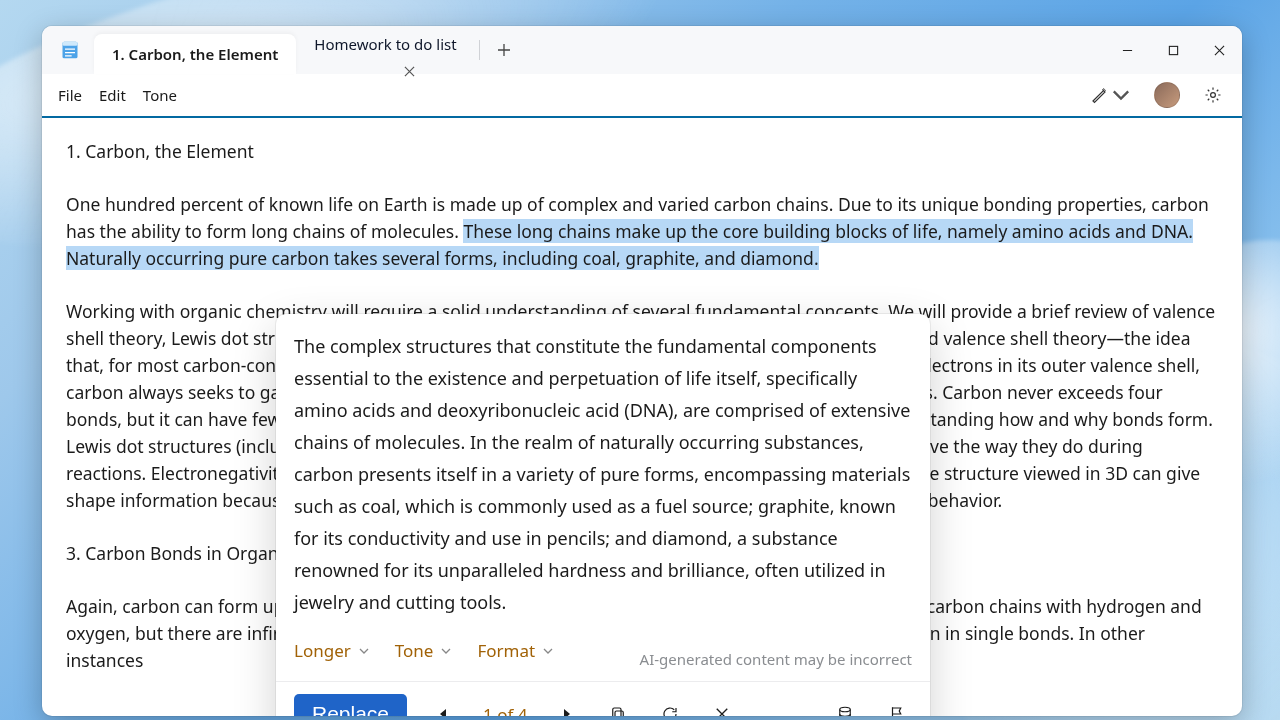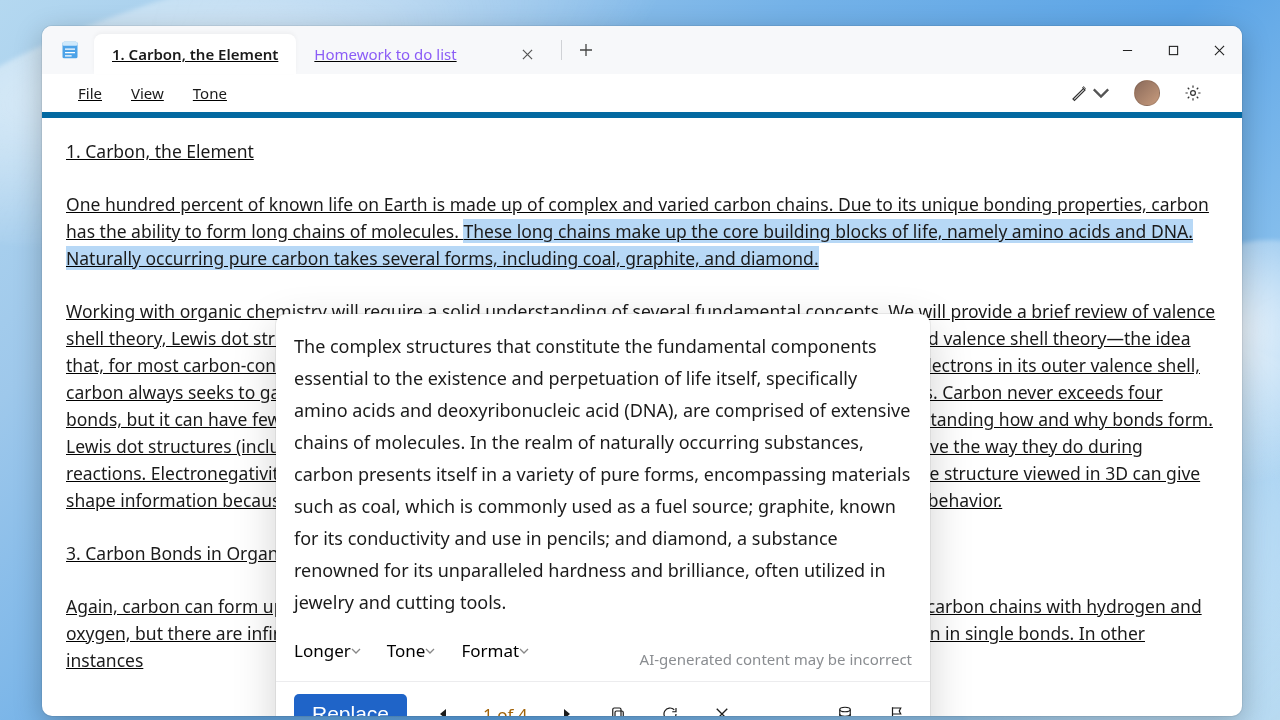--- a/index.html
+++ b/index.html
@@ -16,47 +16,46 @@
 
   .window {
     position: absolute;
     left: 42px; top: 26px;
     width: 1200px; height: 690px;
     background: #ffffff;
     border-radius: 10px;
     box-shadow: 0 8px 28px rgba(0,0,0,0.25), 0 0 0 1px rgba(0,0,0,0.06);
     display: flex; flex-direction: column;
     overflow: hidden;
-    text-decoration: underline;
   }
 
   .titlebar { display: flex; align-items: stretch; height: 48px; background: #f7f8fa; }
   .titlebar-left { display: flex; align-items: center; flex: 1; }
   .app-icon { width: 20px; height: 20px; margin: 0 14px 0 18px; display: flex; align-items: center; justify-content: center; }
   .app-icon svg { width: 20px; height: 20px; }
   .tab {
     height: 40px; margin-top: 8px; display: flex; align-items: center;
     padding: 0 18px; font-size: 15px; color: #1a1a1a; position: relative;
     gap: 12px;
   }
   .tab.active { background: #ffffff; border-radius: 8px 8px 0 0; box-shadow: 0 -2px 4px rgba(0,0,0,0.04); font-weight: 600; }
-  .tab.inactive { color: #8b5cf6; }
+  .tab.inactive { color: #0f172a; flex-direction: column; }
   .tab-close { width: 22px; height: 22px; display: flex; align-items: center; justify-content: center; border-radius: 4px; margin-left: 48px; }
   .tab-close svg { width: 11px; height: 11px; }
   .tab-sep { width: 1px; height: 20px; background: #d0d2d6; align-self: center; margin: 0 4px; }
   .new-tab { width: 40px; display: flex; align-items: center; justify-content: center; }
   .new-tab svg { width: 14px; height: 14px; }
   .win-controls { display: flex; }
   .win-btn { width: 46px; display: flex; align-items: center; justify-content: center; }
   .win-btn svg { width: 11px; height: 11px; }
 
   .menubar {
-    height: 44px; display: flex; align-items: center; padding: 0 36px;
-    gap: 29px; font-size: 15px; color: #1a1a1a; background: #ffffff;
-    border-bottom: 6px solid #0369a1;
+    height: 44px; display: flex; align-items: center; padding: 0 16px;
+    gap: 17px; font-size: 15px; color: #1a1a1a; background: #ffffff;
+    border-bottom: 2px solid #0369a1;
   }
   .menubar-right { margin-left: auto; display: flex; align-items: center; gap: 20px; }
   .menu-item { cursor: default; }
   .toolbtn { display: flex; align-items: center; gap: 4px; padding: 4px; border-radius: 4px; }
   .toolbtn svg { width: 18px; height: 18px; }
   .avatar { width: 26px; height: 26px; border-radius: 50%; background: linear-gradient(135deg,#8a6a5a,#c79b7d); border: 1px solid rgba(0,0,0,0.1); }
   .chev { width: 10px; height: 10px; }
 
   .content {
     position: relative; flex: 1; overflow: hidden; padding: 20px 24px 0 24px;
@@ -74,21 +73,21 @@
     border-radius: 10px;
     box-shadow: 0 14px 44px rgba(0,0,0,0.18), 0 0 0 1px rgba(0,0,0,0.06);
     display: flex; flex-direction: column;
     font-size: 17px;
   }
   .popup-body { padding: 16px 18px 8px 18px; line-height: 32px; color: #1b1b1b; font-size: 18px; }
   .popup-opts {
     display: flex; align-items: center; padding: 6px 18px 12px 18px; gap: 26px;
     border-bottom: 1px solid #ececee;
   }
-  .opt { display: flex; align-items: center; color: #000000; font-size: 17px; }
+  .opt { display: flex; align-items: center; gap: 8px; color: #a16207; font-size: 17px; }
   .opt .chev { opacity: 0.7; }
   .disclaimer { margin-left: auto; color: #8a8d91; font-size: 15px; margin-top: 17px; }
   .popup-actions {
     display: flex; align-items: center; padding: 12px 18px 14px 18px; gap: 22px;
   }
   .btn-primary {
     background: #1f64c8; color: #fff; border: none; border-radius: 5px;
     padding: 8px 18px; font-size: 21px; font-weight: 500;
   }
   .nav-arrow { width: 28px; height: 28px; display: flex; align-items: center; justify-content: center; }
@@ -150,21 +149,21 @@
       <div class="win-btn">
         <svg viewBox="0 0 12 12">
             <path d="M1 1 L11 11 M11 1 L1 11" stroke="#222" stroke-width="1.2"></path>
           </svg>
       </div>
     </div>
   </div>
 
   <div class="menubar">
     <span class="menu-item">File</span>
-    <span class="menu-item">View</span>
+    <span class="menu-item">Edit</span>
     <span class="menu-item">Tone</span>
     <div class="menubar-right">
       <div class="toolbtn">
         <svg viewBox="0 0 24 24">
             <path d="M4 20 L18 6 L20 8 L6 22 Z" fill="none" stroke="#333" stroke-width="1.6"></path>
             <path d="M18 3 L19 5 M21 6 L19 5 M16 5 L18 5" stroke="#333" stroke-width="1.2"></path>
           </svg>
         <svg class="chev" viewBox="0 0 10 10">
             <path d="M1 3 L5 7 L9 3" stroke="#555" stroke-width="1.3" fill="none"></path>
           </svg>

